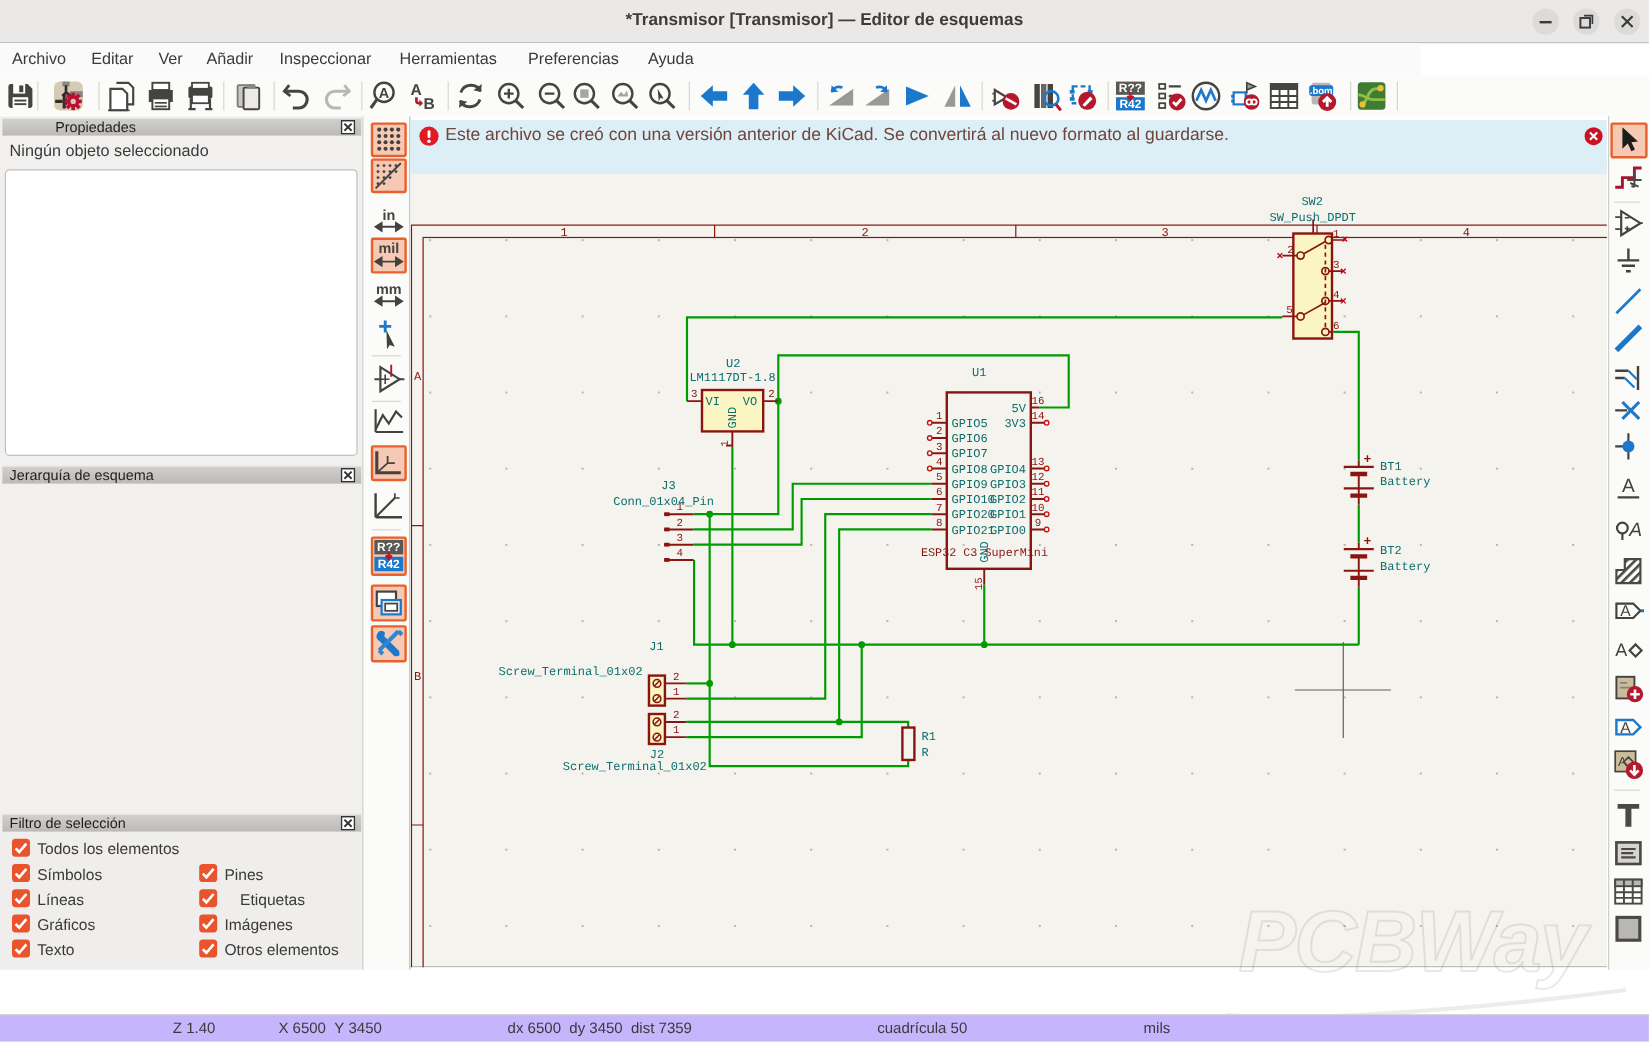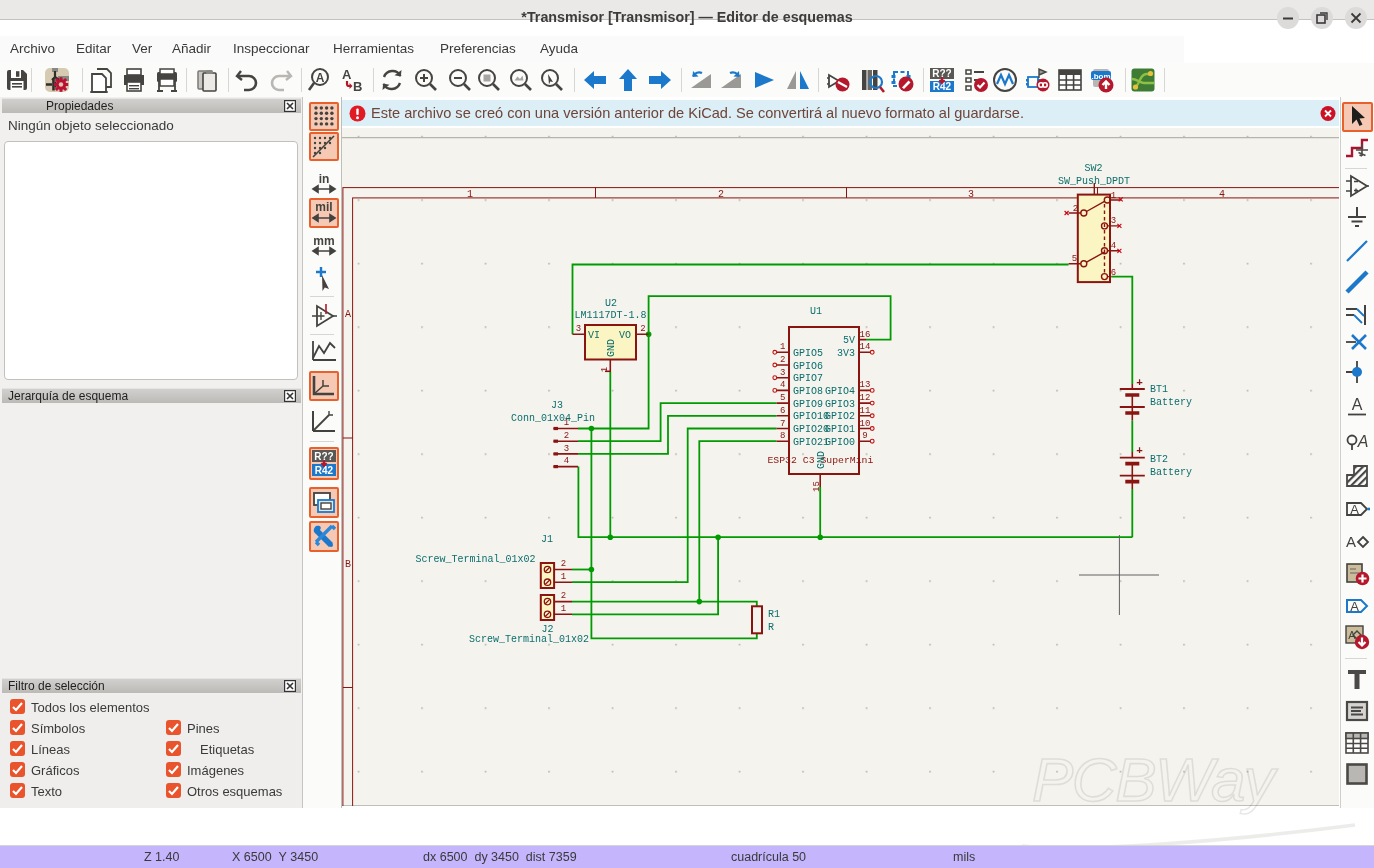--- a/index.html
+++ b/index.html
@@ -1,37 +1,37 @@
 <!DOCTYPE html>
 <html><head>
 <meta charset="utf-8">
 <style>
 html,body{margin:0;padding:0;width:1374px;height:868px;overflow:hidden;background:#fff;
  font-family:"Liberation Sans",sans-serif;}
 *{box-sizing:border-box;}
 .abs{position:absolute;}
-#titlebar{left:0;top:0;width:1374px;height:20px;background:#eae9e8;border-bottom:1px solid #c4c2c0;}
+#titlebar{left:0;top:0;width:1374px;height:36px;background:#eae9e8;border-bottom:1px solid #c4c2c0;}
 #title{width:100%;text-align:center;font-size:14.3px;font-weight:bold;color:#3d3c3a;line-height:35px;}
 .winbtn{top:7px;width:22px;height:22px;border-radius:50%;background:#dcdbda;}
 #menubar{left:0;top:36px;width:1184px;height:27px;background:#fafafa;}
 .menu{position:absolute;top:0;height:27px;line-height:26px;font-size:13.5px;color:#3b3a38;}
 #toolbar{left:0;top:63px;width:1374px;height:34px;background:#fbfbfa;}
 .tsep{position:absolute;top:5px;width:1px;height:24px;background:#d8d6d4;}
 .ticon{position:absolute;top:4px;}
 #leftcol{left:0;top:97px;width:302px;height:711px;background:#f1f0ef;}
 .phead{position:absolute;left:2px;width:299px;height:15px;background:linear-gradient(#d2d0ce,#bcbab7);
  font-size:12px;color:#201f1e;padding-left:6px;line-height:14px;border-top:1px solid #e5e4e2;}
 .pclose{position:absolute;right:5px;top:1px;width:12px;height:12px;}
 .wbox{position:absolute;background:#fff;border:1px solid #c2c0bd;border-radius:4px;}
 #lefttools{left:303px;top:97px;width:38px;height:711px;background:#fbfbfa;}
 .lticon{position:absolute;left:6px;width:30px;height:30px;}
 .selbox{background:#f6c9b4;border:2px solid #e8602c;border-radius:2px;}
 .lsep{position:absolute;left:7px;width:24px;height:1px;background:#d8d6d4;}
 #canvasedge{left:341px;top:97px;width:1px;height:711px;background:#c0beba;}
-#warnbar{left:342px;top:100px;width:997px;height:26px;background:#dceef6;}
+#warnbar{left:342px;top:100px;width:997px;height:45px;background:#dceef6;}
 #warntext{position:absolute;left:29px;top:0;line-height:27px;font-size:14.6px;color:#6f4439;}
 #righttools{left:1340px;top:97px;width:34px;height:711px;background:#fbfbfa;}
 .rticon{position:absolute;left:4px;width:26px;height:26px;}
 .rsep{position:absolute;left:5px;width:22px;height:1px;background:#d8d6d4;}
 #statusbar{left:0;top:845px;width:1374px;height:23px;background:#c4b5fd;border-top:1px solid #d7d5d3;}
 .stxt{position:absolute;top:0;line-height:22px;font-size:12.5px;color:#3a3a3a;}
 #watermark{left:1015px;top:745px;width:348px;height:115px;overflow:hidden;pointer-events:none;}
 .cb{position:absolute;width:15.5px;height:15.5px;background:#e9542d;border-radius:3px;}
 .cb svg{position:absolute;left:1.5px;top:2px;}
 .cblab{position:absolute;font-size:13px;color:#3a3a3a;}
@@ -349,21 +349,21 @@
         <svg width="13" height="12">
           <path d="M2 6 L5 9 L11 2" fill="none" stroke="#fff" stroke-width="2.2"></path>
         </svg>
       </div>
   <div class="cblab" style="left:31px;top:89.5px;">Texto</div>
   <div class="cb" style="left:165.5px;top:88.5px;">
         <svg width="13" height="12">
           <path d="M2 6 L5 9 L11 2" fill="none" stroke="#fff" stroke-width="2.2"></path>
         </svg>
       </div>
-  <div class="cblab" style="left:187px;top:89.5px;">Otros esquemas</div>
+  <div class="cblab" style="left:187px;top:89.5px;">Otros elementos</div>
  </div>
  <div class="abs" style="left:302px;top:0;width:1px;height:711px;background:#c6c4c1;"></div>
 </div>
 
 <div class="abs" id="lefttools">
  <div class="lticon selbox" style="top:4.5px;height:29px;">
   <svg width="26" height="25">
         <g fill="#43423e">
   <circle cx="5" cy="4" r="1.7"></circle>
           <circle cx="10.3" cy="4" r="1.7"></circle>
@@ -811,21 +811,21 @@
       <rect x="2" y="3" width="22" height="20" fill="#fff" stroke="#4a4946" stroke-width="1.6"></rect>
       <rect x="2" y="3" width="22" height="5.5" fill="#b9b7b3" stroke="#4a4946" stroke-width="1.6"></rect>
       <path d="M2 13.5 H24 M2 18.2 H24 M9.3 3 V23 M16.6 3 V23" stroke="#4a4946" stroke-width="1.6"></path>
     </svg>
  <svg class="rticon" style="top:664.2px;" width="26" height="26">
       <rect x="3.5" y="3.5" width="19" height="19" fill="#b9b7b3" stroke="#4a4946" stroke-width="2.6"></rect>
     </svg>
 </div>
 
 <div class="abs" id="watermark">
- <div style="position:absolute;left:17px;top:-1px;font-size:62px;font-style:italic;font-weight:normal;letter-spacing:-1.5px;
+ <div style="position:absolute;left:17px;top:-1px;font-size:72px;font-style:italic;font-weight:bold;letter-spacing:-1.5px;
   color:rgba(0,0,0,0);-webkit-text-stroke:1.6px rgba(95,95,82,0.14);white-space:nowrap;text-align:center;">PCBWay</div>
  <svg width="348" height="115" style="position:absolute;left:0;top:0;">
   <path d="M7 101 C 70 107, 215 96, 340 80" fill="none" stroke="rgba(95,95,82,0.12)" stroke-width="3.5"></path>
  </svg>
 </div>
 
 <div class="abs" id="statusbar">
  <div class="stxt" style="left:144px;">Z 1.40</div>
  <div class="stxt" style="left:232px;">X&nbsp;6500&nbsp;&nbsp;Y&nbsp;3450</div>
  <div class="stxt" style="left:423px;">dx&nbsp;6500&nbsp;&nbsp;dy&nbsp;3450&nbsp;&nbsp;dist&nbsp;7359</div>

